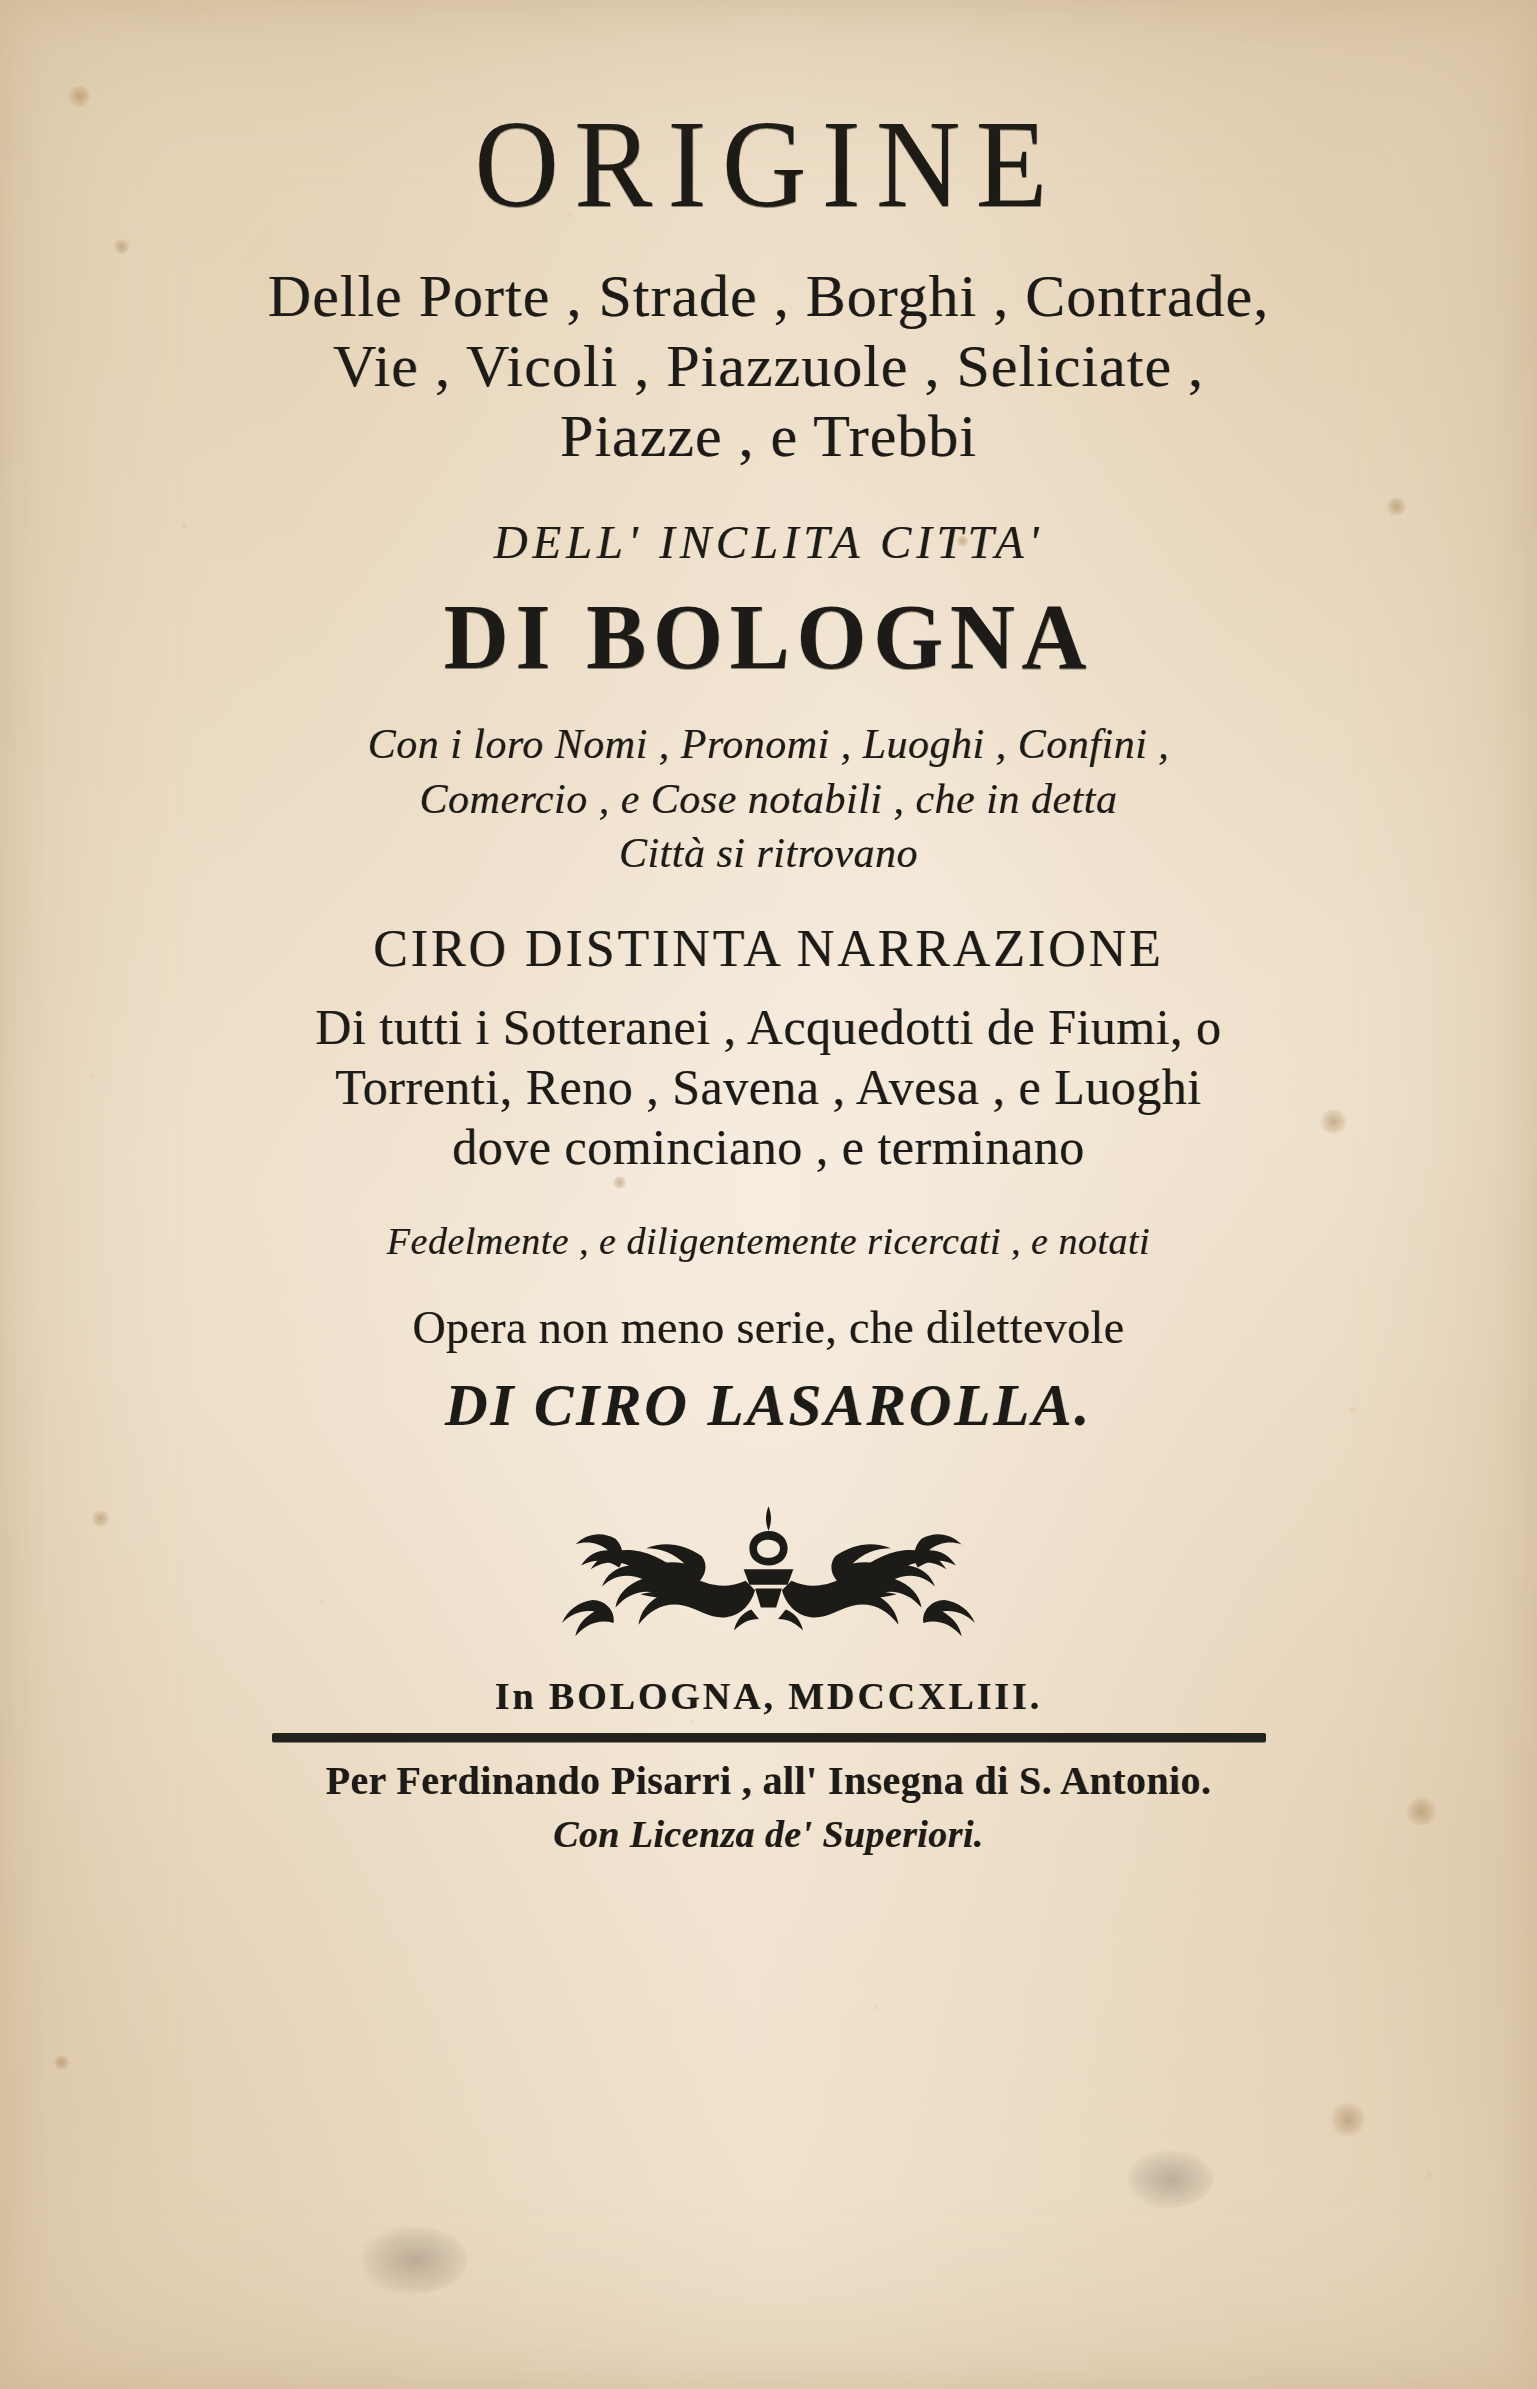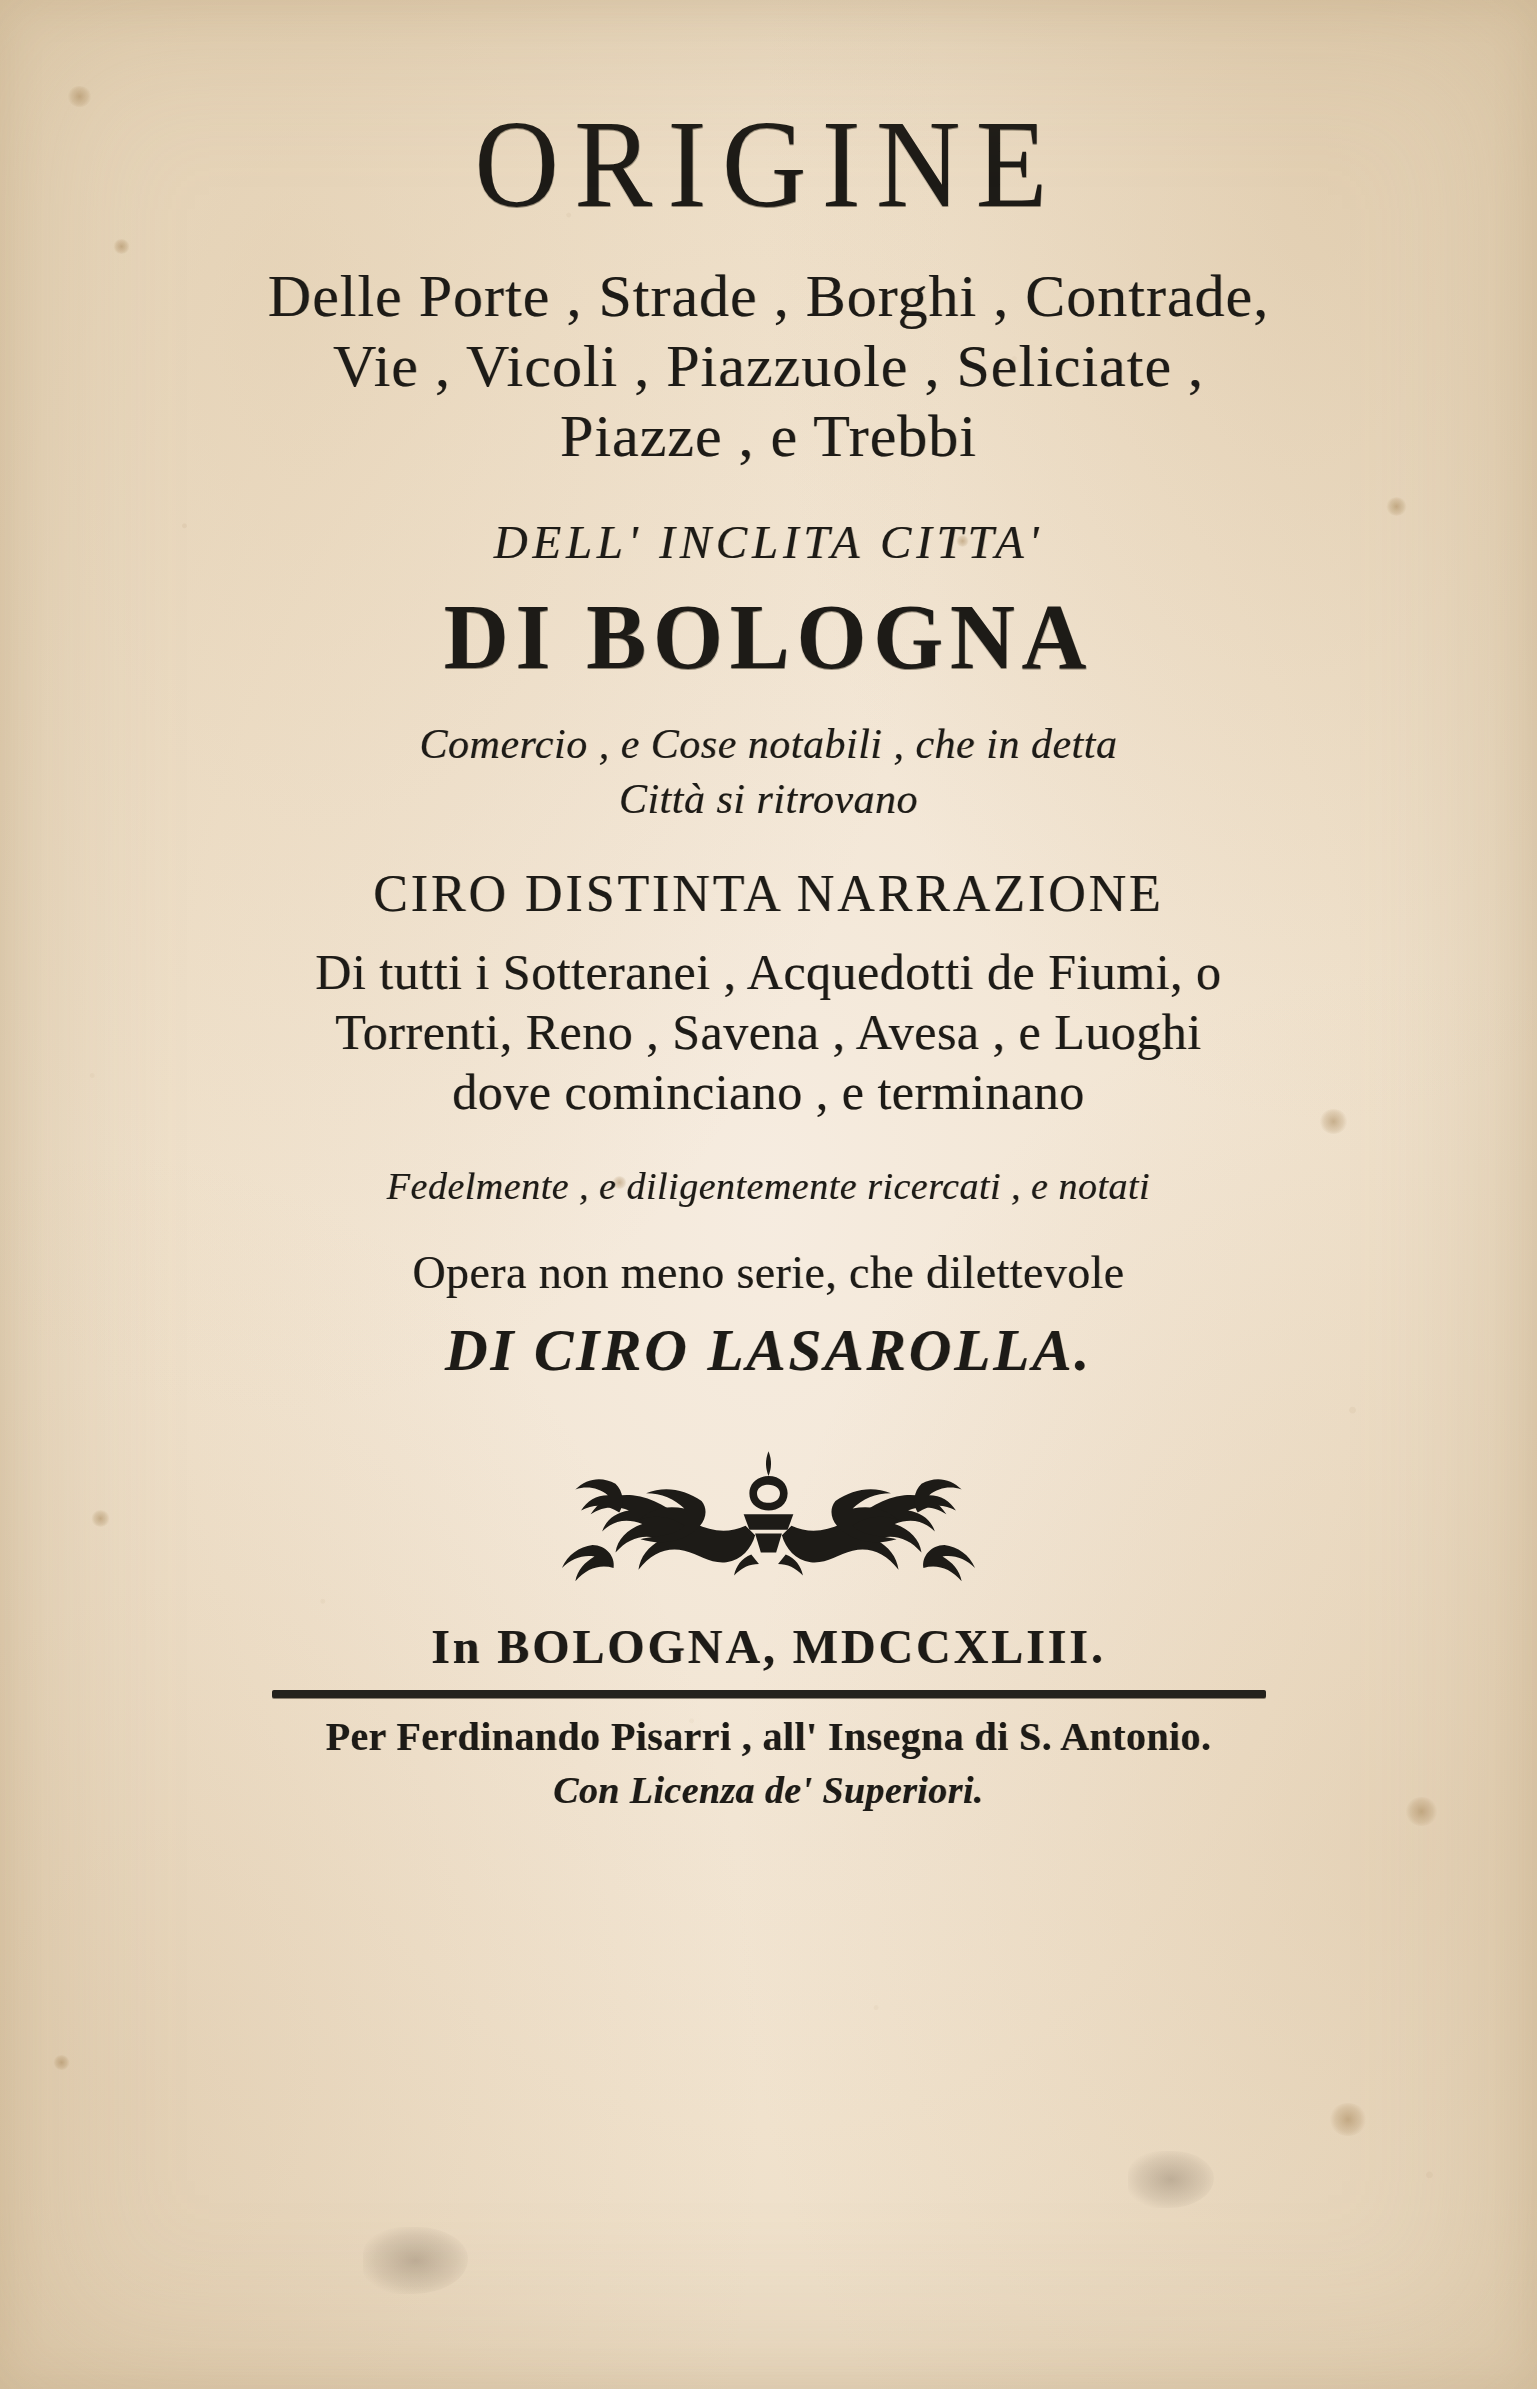--- a/index.html
+++ b/index.html
@@ -170,21 +170,21 @@
     height: 163px;
     display: flex;
     align-items: center;
     justify-content: center;
   }
   #ornament svg { display: block; }
 
   
   #imprint {
     margin-top: 27px;
-    font-size: 48px;
+    font-size: 38px;
     letter-spacing: 2.9px;
     font-weight: 600;
   }
   #rule {
     width: 994px;
     height: 8.6px;
     background: #24221d;
     margin: 15.3px auto 0 auto;
     border-radius: 1.9px;
     box-shadow: 0 1px 0 rgba(40,34,24,.5);
@@ -245,20 +245,21 @@
       <span class="ln">Delle Porte , Strade , Borghi , Contrade,</span>
       <span class="ln">Vie , Vicoli , Piazzuole , Seliciate ,</span>
       <span class="ln">Piazze , e Trebbi</span>
     </div>
 
     <div id="inclita" class="ink">DELL' INCLITA CITTA'</div>
 
     <div id="bologna" class="ink">DI BOLOGNA</div>
 
     <div class="italic-block ink">
+      <span class="ln">Con i loro Nomi , Pronomi , Luoghi , Confini ,</span>
       <span class="ln">Comercio , e Cose notabili , che in detta</span>
       <span class="ln">Città si ritrovano</span>
     </div>
 
     <div id="narrazione" class="ink">CIRO DISTINTA NARRAZIONE</div>
 
     <div class="subtitle2 ink">
       <span class="ln">Di tutti i Sotteranei , Acquedotti de Fiumi, o</span>
       <span class="ln">Torrenti, Reno , Savena , Avesa , e Luoghi</span>
       <span class="ln">dove cominciano , e terminano</span>

